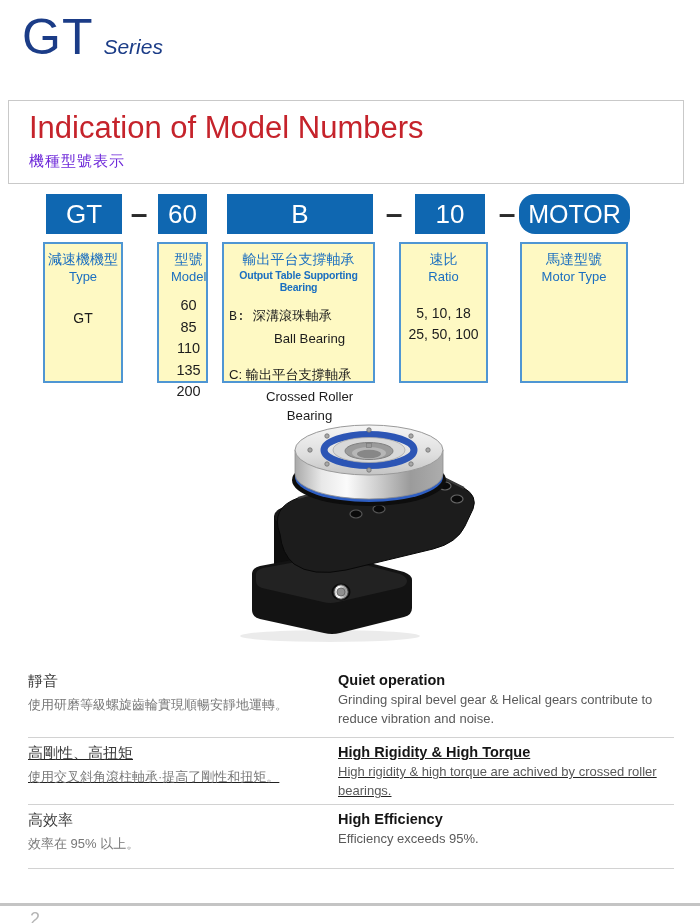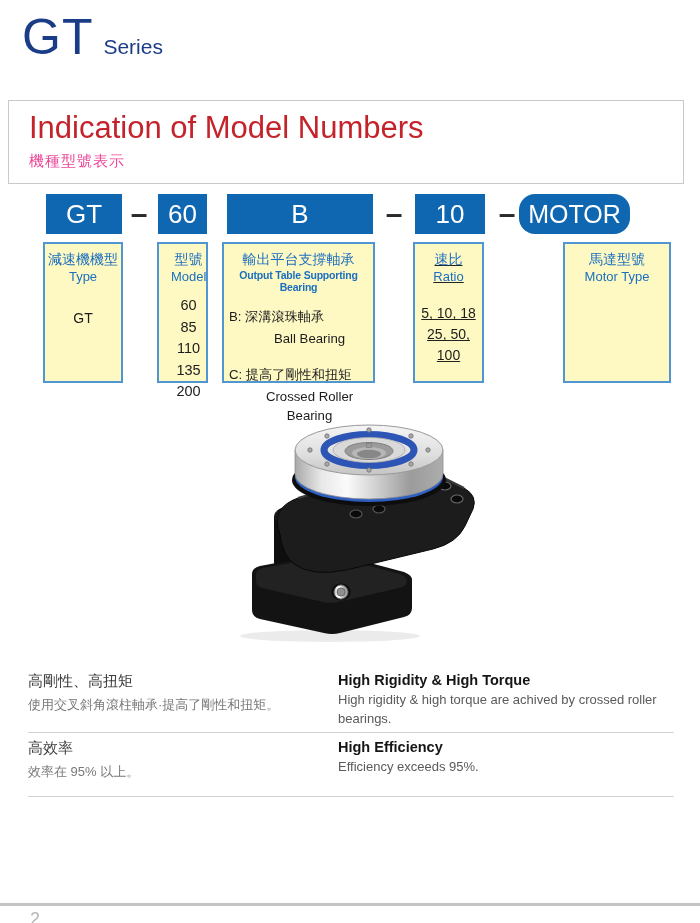--- a/index.html
+++ b/index.html
@@ -3,62 +3,62 @@
 <meta charset="utf-8">
 <style>
   html,body{margin:0;padding:0;}
   body{
     width:700px;height:923px;position:relative;overflow:hidden;background:#ffffff;
     font-family:"Liberation Sans","DejaVu Sans",sans-serif;color:#222;
   }
   
   .series-logo{position:absolute;left:22px;top:8px;display:flex;align-items:baseline;gap:10px;color:#1b3c87;}
   .series-logo .big{font-size:50px;font-weight:400;letter-spacing:1px;}
-  .series-logo .small{font-size:21px;font-weight:400;}
+  .series-logo .small{font-size:21px;font-weight:400;font-style:italic;}
   
   .header-box{position:absolute;left:8px;top:100px;width:676px;height:84px;border:1px solid #c9c9c9;
     box-sizing:border-box;padding:9px 0 0 20px;}
   .header-title{color:#c5232b;font-size:31px;line-height:1.15;}
-  .header-sub{color:#ec4899;font-size:15px;margin-top:6px;letter-spacing:1px;}
+  .header-sub{color:#6d28d9;font-size:15px;margin-top:6px;letter-spacing:1px;}
   
   .code-box{position:absolute;top:194px;height:40px;background:#0f67b1;color:#fff;
     display:flex;align-items:center;justify-content:center;font-size:26px;}
   .cb-gt{left:46px;width:76px;}
   .cb-60{left:158px;width:49px;}
   .cb-b{left:227px;width:146px;}
   .cb-10{left:415px;width:70px;}
   .cb-motor{left:519px;width:111px;font-size:25px;border-radius:16px;}
   .code-dash{position:absolute;top:194px;height:40px;width:22px;display:flex;align-items:center;
     justify-content:center;color:#2b2b2b;font-size:30px;font-weight:700;}
   .cd-1{left:128px;} .cd-2{left:383px;} .cd-3{left:496px;}
   
   .spec-box{position:absolute;top:242px;height:141px;border:2px solid #4f96d3;box-sizing:border-box;
     text-align:center;background:#fef9c3;}
   .sb-1{left:43px;width:80px;}
   .sb-2{left:157px;width:51px;padding-left:12px;}
   .sb-3{left:222px;width:153px;}
-  .sb-4{left:413px;width:71px;text-decoration:underline;}
-  .sb-5{left:520px;width:108px;margin-left:43px;}
+  .sb-4{left:399px;width:89px;}
+  .sb-5{left:520px;width:108px;}
   .spec-title-zh{color:#1b6fc0;font-size:14px;margin-top:7px;line-height:1.2;}
   .spec-title-en{color:#1b6fc0;font-size:13px;line-height:1.2;margin-top:1px;}
   .spec-title-en.tiny{font-size:10.5px;font-weight:700;letter-spacing:-0.2px;}
   .spec-content{color:#1c1c1c;font-size:14px;}
   .sb-1 .spec-content{margin-top:26px;}
   .sb-2 .spec-content{margin-top:11px;line-height:21.5px;font-size:14.5px;}
   .sb-4 .spec-content{margin-top:19px;line-height:21px;font-size:14px;text-align:center;}
   .sb-3 .spec-content{text-align:left;padding-left:5px;font-size:13.2px;line-height:19px;}
-  .ln-a{margin-top:13px;}
+  .ln-a{margin-top:13px;font-family:Liberation Mono, monospace;}
   .ln-ind{padding-left:17px;margin-top:3px;text-align:center;}
   .ln-gap{margin-top:17px;}
   
   .product{position:absolute;left:226px;top:414px;width:256px;height:234px;}
   
   .features{position:absolute;left:28px;top:666px;width:646px;}
   .feature{display:flex;padding-top:6px;border-bottom:1px solid #d2d2d2;box-sizing:border-box;overflow:hidden;}
-  .f1{height:72px;} .f2{height:67px;} .f3{height:64px;}
+  .f1{height:72px;} .f2{height:67px;text-decoration:underline;} .f3{height:64px;}
   .f-zh{width:310px;}
   .f-en{flex:1;}
   .f-zh-title{font-size:15px;color:#3c3c3c;}
   .f-zh-desc{font-size:13px;color:#787878;margin-top:5px;}
   .f-en-title{font-size:14.5px;font-weight:700;color:#151515;}
   .f-en-desc{font-size:13px;color:#5a5a5a;margin-top:3px;line-height:1.46;}
   
   .bottom-band{position:absolute;left:0;top:903px;width:700px;height:3px;background:#c4c4c4;}
   .page-num{position:absolute;left:30px;top:909px;font-size:18px;color:#b5b5b5;}
 </style>
@@ -103,21 +103,21 @@
     <div>200</div>
   </div>
 </div>
 
 <div class="spec-box sb-3">
   <div class="spec-title-zh">輸出平台支撐軸承</div>
   <div class="spec-title-en tiny">Output Table Supporting Bearing</div>
   <div class="spec-content">
     <div class="ln-a">B: 深溝滾珠軸承</div>
     <div class="ln-ind">Ball Bearing</div>
-    <div class="ln-gap">C: 提高了剛性和扭矩</div>
+    <div class="ln-gap">C: 輸出平台支撐軸承</div>
     <div class="ln-ind">Crossed Roller Bearing</div>
   </div>
 </div>
 
 <div class="spec-box sb-4">
   <div class="spec-title-zh">速比</div>
   <div class="spec-title-en">Ratio</div>
   <div class="spec-content">
     <div>5, 10, 18</div>
     <div>25, 50, 100</div>
@@ -187,20 +187,30 @@
     </g>
   </g>
   <g>
     <ellipse cx="115" cy="178" rx="9.5" ry="8.5" fill="#0a0a0a"></ellipse>
     <circle cx="115" cy="178" r="7.2" fill="url(#metalSide)" stroke="#3f3f3f" stroke-width="1"></circle>
     <circle cx="115" cy="178" r="4" fill="#909090" stroke="#606060" stroke-width="0.8"></circle>
   </g>
 </svg>
 
 <div class="features">
+  <div class="feature f1">
+    <div class="f-zh">
+      <div class="f-zh-title">靜音</div>
+      <div class="f-zh-desc">使用研磨等級螺旋齒輪實現順暢安靜地運轉。</div>
+    </div>
+    <div class="f-en">
+      <div class="f-en-title">Quiet operation</div>
+      <div class="f-en-desc">Grinding spiral bevel gear &amp; Helical gears contribute to reduce vibration and noise.</div>
+    </div>
+  </div>
   <div class="feature f2">
     <div class="f-zh">
       <div class="f-zh-title">高剛性、高扭矩</div>
       <div class="f-zh-desc">使用交叉斜角滾柱軸承·提高了剛性和扭矩。</div>
     </div>
     <div class="f-en">
       <div class="f-en-title">High Rigidity &amp; High Torque</div>
       <div class="f-en-desc">High rigidity &amp; high torque are achived by crossed roller bearings.</div>
     </div>
   </div>

